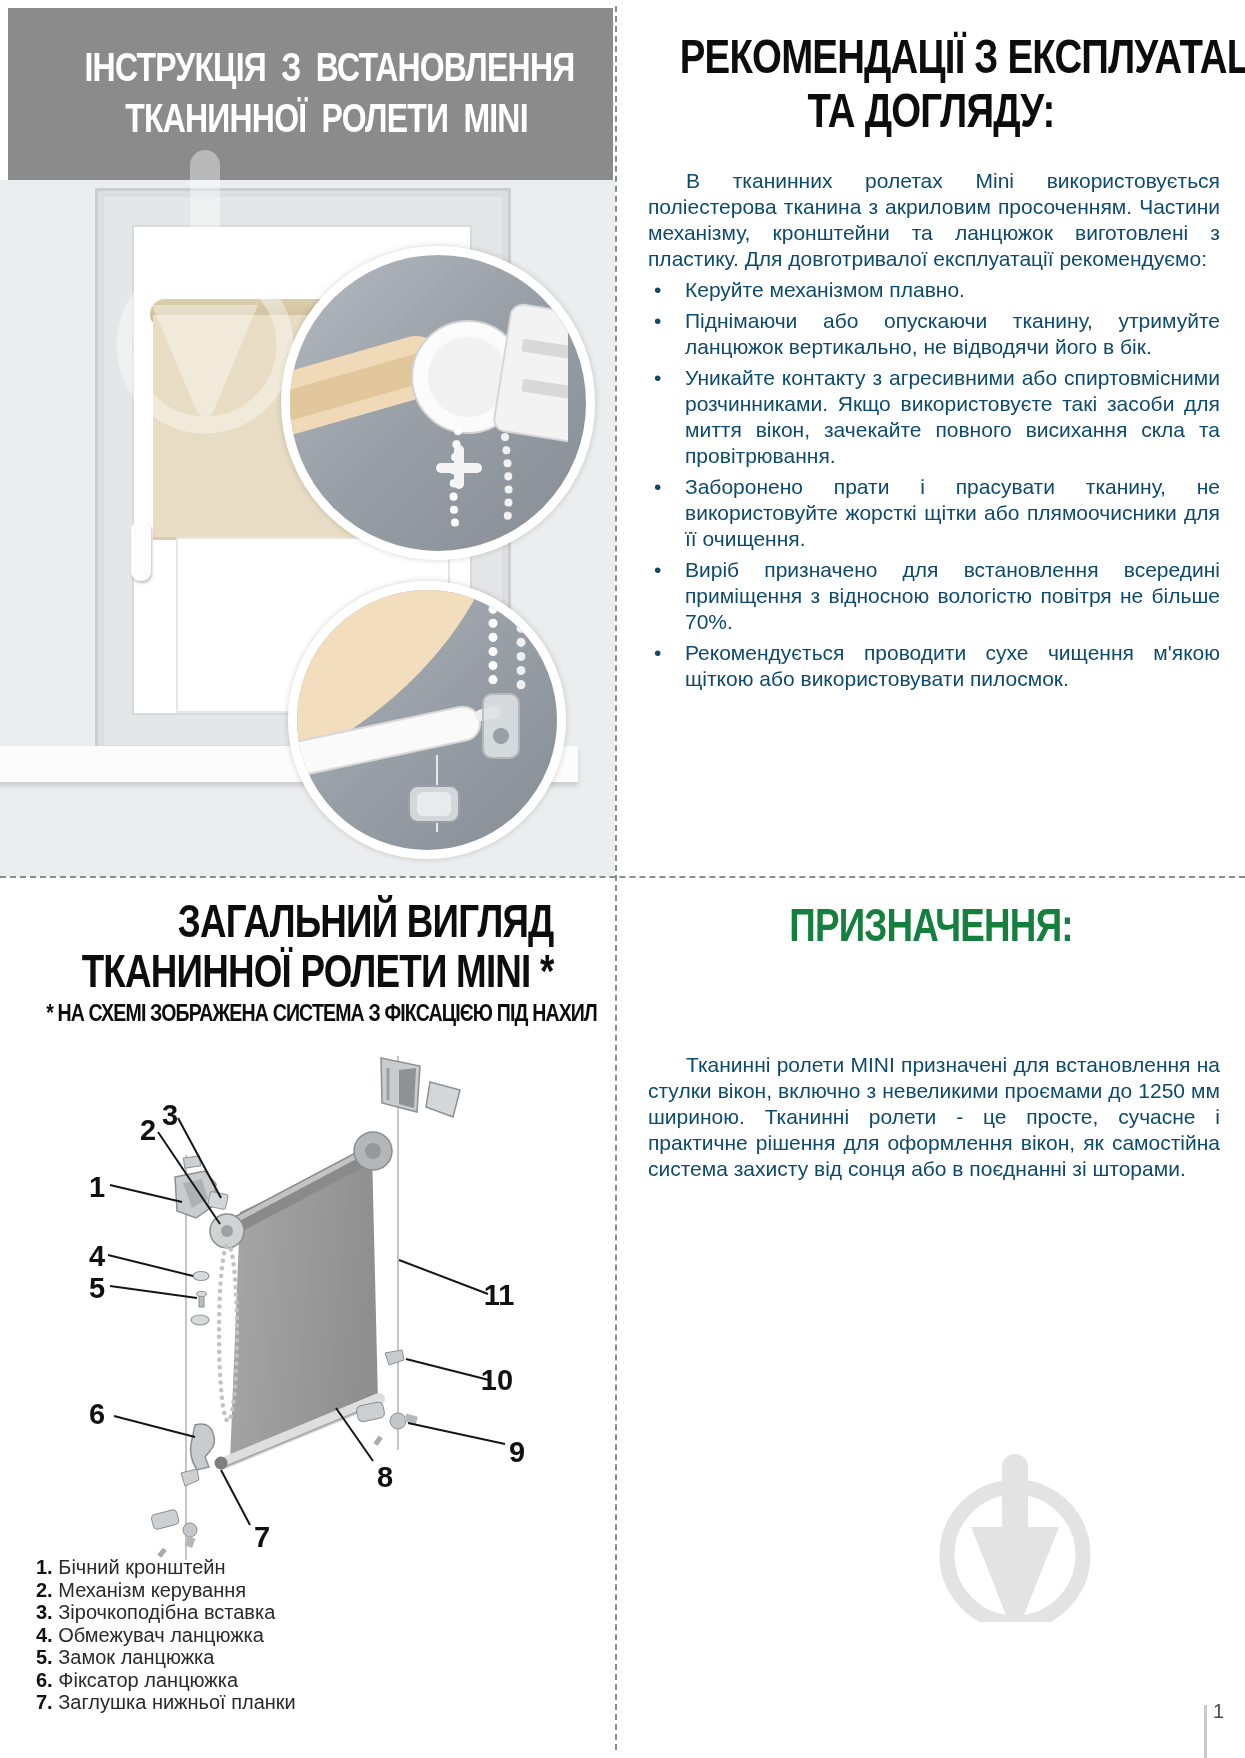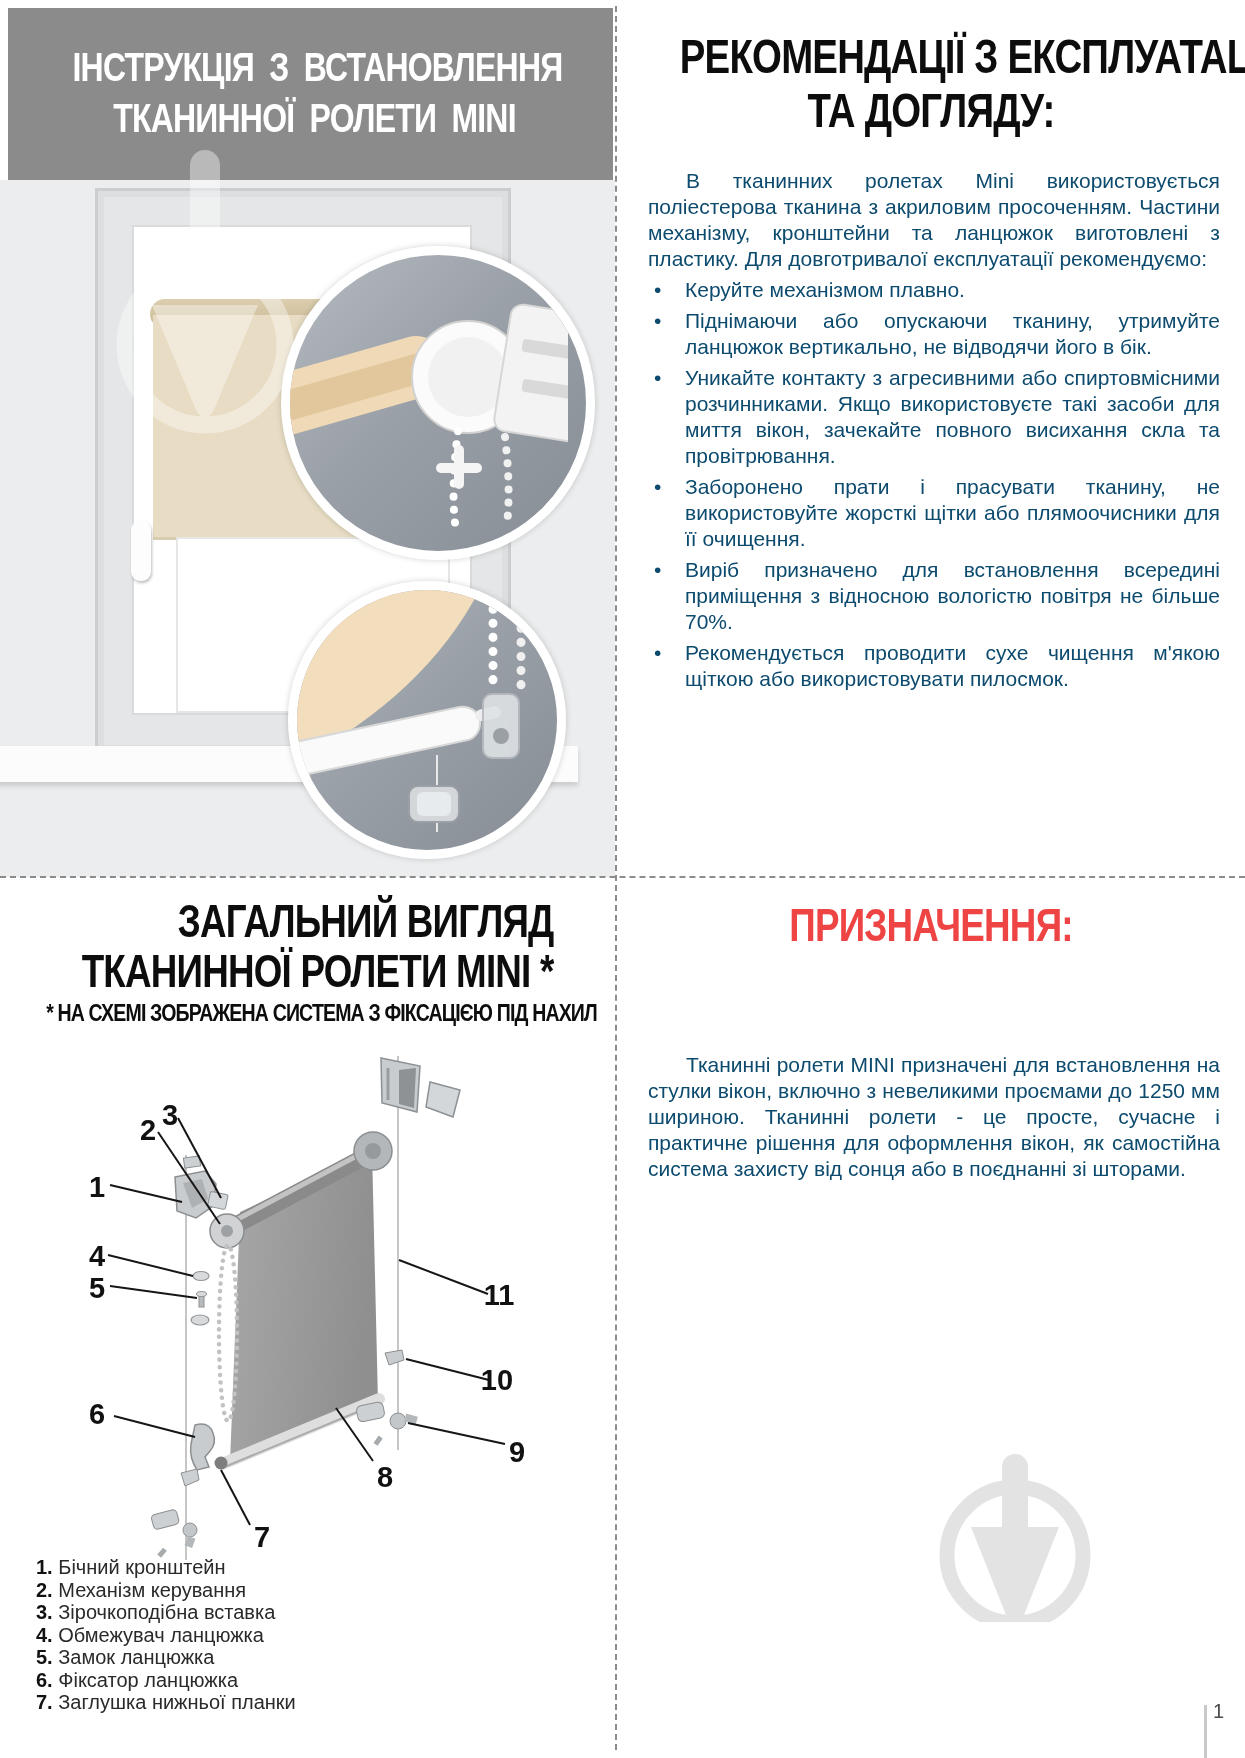--- a/index.html
+++ b/index.html
@@ -6,21 +6,21 @@
   #canvas{position:relative;width:1245px;height:1758px;background:#ffffff;
           font-family:"Liberation Sans","DejaVu Sans",sans-serif;color:#1c1c1c;overflow:hidden;}
   .abs{position:absolute;}
   
   .divider-v{left:615px;top:6px;height:1744px;width:0;border-left:2px dashed #8c8c8c;}
   .divider-h{top:876px;left:0;width:1245px;height:0;border-top:2px dashed #8c8c8c;}
   
   .cond{font-weight:bold;letter-spacing:-1px;transform:scaleX(0.8);transform-origin:50% 50%;display:block;white-space:nowrap;}
   
   .band{left:8px;top:8px;width:605px;height:172px;background:#8b8b8b;}
-  .band-title{position:absolute;left:4px;top:34px;width:100%;text-align:center;color:#fff;
+  .band-title{position:absolute;left:16px;top:34px;width:100%;text-align:center;color:#fff;
               font-size:40px;line-height:51px;word-spacing:9px;}
   
   .photo{left:0;top:180px;width:615px;height:697px;background:#ecedee;overflow:hidden;}
   .win-outer{position:absolute;left:95px;top:8px;width:410px;height:560px;background:#e4e6e7;
              border:3px solid #cbcecf;box-shadow:inset 0 0 0 6px #dcdedf;}
   .win-inner{position:absolute;left:34px;top:34px;width:336px;height:486px;background:#ffffff;
              border:2px solid #d8dadb;}
   .blind-tube{position:absolute;left:52px;top:108px;width:322px;height:30px;border-radius:15px;
               background:linear-gradient(#dcceae,#c9ba96);} 
   .blind-fabric{position:absolute;left:55px;top:124px;width:316px;height:222px;
@@ -52,21 +52,21 @@
   .ov-sub{left:0;top:1000px;width:615px;text-align:center;font-size:23px;line-height:26px;color:#0d0d0d;}
   .diagram-svg{left:0;top:1020px;}
   .callout{position:absolute;transform:translate(-50%,-50%);font-size:29px;font-weight:bold;color:#111;}
   .legend{position:absolute;font-size:20px;line-height:22.5px;color:#2a2a2a;}
   .legend .row{white-space:nowrap;}
   .legend b{color:#111;}
   .legend-left{left:36px;top:1556px;}
   .legend-right{left:370px;top:1556px;width:250px;}
   .legend-right .row{white-space:normal;}
   
-  .purpose-title{left:617px;top:900px;width:628px;text-align:center;font-size:46px;line-height:50px;color:#ef4444;}
+  .purpose-title{left:617px;top:900px;width:628px;text-align:center;font-size:46px;line-height:50px;color:#15803d;}
   .purpose-block{left:648px;top:1052px;width:572px;}
   .purpose-block p{margin:0;text-indent:38px;}
   
   .pg-line{left:1204px;top:1705px;width:3px;height:53px;background:#c9c9c9;}
   .pg-num{left:1213px;top:1700px;font-size:20px;color:#4c4c4c;}
 </style>
 </head>
 <body>
 
 <div id="canvas">

